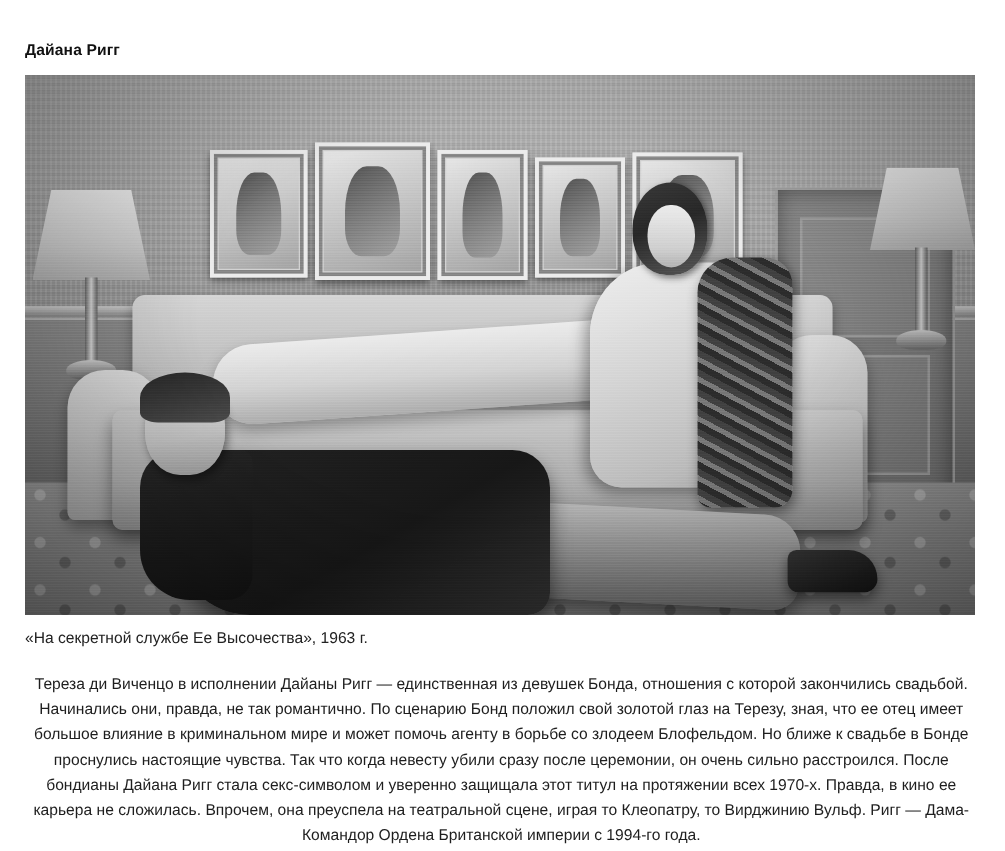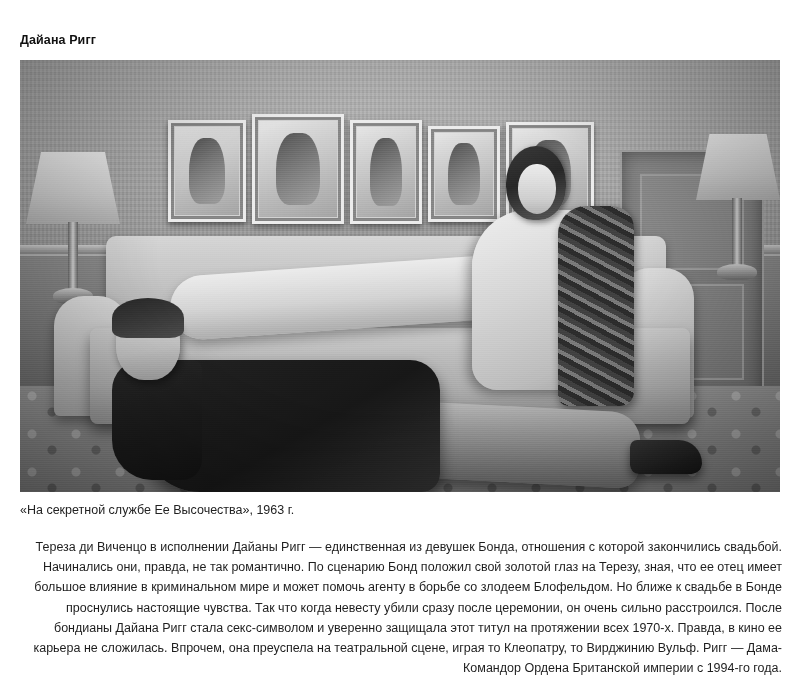--- a/index.html
+++ b/index.html
@@ -273,21 +273,21 @@
     font-size: 12.5px;
     color: #222222;
     margin: 0 0 18px 0;
     line-height: 1.35;
   }
   .body-text {
     font-size: 12.5px;
     line-height: 1.62;
     color: #1e1e1e;
     margin: 0;
-    text-align: right;
+    text-align: center;
     max-width: 762px;
   }
 </style>
 </head>
 <body>
 
 <div class="page">
 
   <h1 class="article-title">Дайана Ригг</h1>
 

